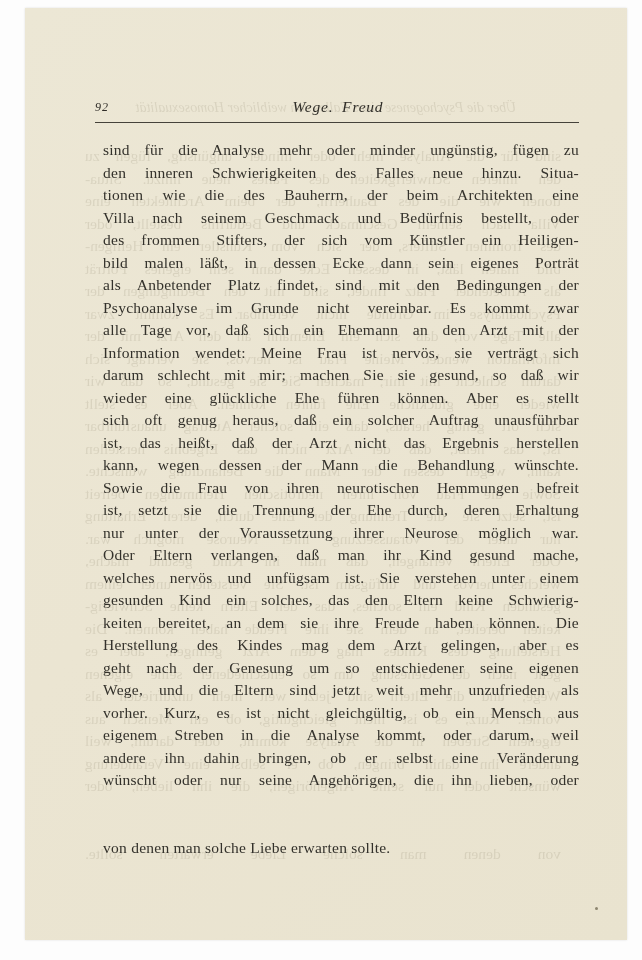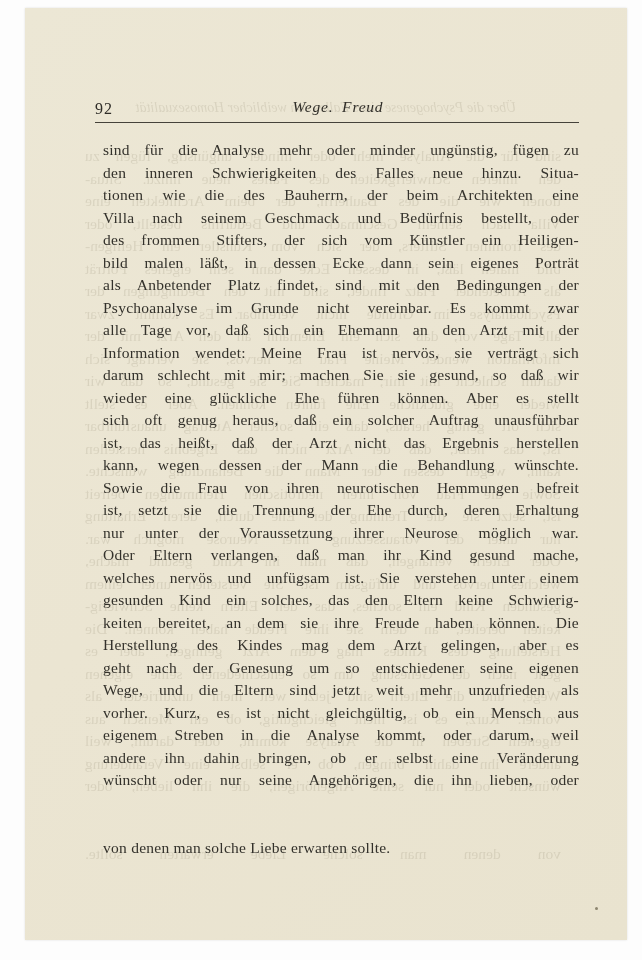--- a/index.html
+++ b/index.html
@@ -31,21 +31,21 @@
   }
   .ghost-body{
     position:absolute;top:137px;left:66px;width:476px;
     font-size:15.5px;line-height:22.5px;
   }
   .header-row{
     position:absolute;top:90px;left:70px;width:486px;height:22px;
   }
   .page-number{
     position:absolute;left:0;top:2px;
-    font-size:16px;color:#2f2d28;letter-spacing:1px;
+    font-size:12px;color:#2f2d28;letter-spacing:1px;font-style:italic;
   }
   .running-title{
     position:absolute;left:0;right:0;top:0;text-align:center;
     font-style:italic;font-size:15.5px;color:#2f2d28;
     letter-spacing:.8px;word-spacing:4px;
   }
   .header-rule{
     position:absolute;top:114px;left:70px;width:484px;height:0;
     border-top:1.6px solid #45423a;
   }

